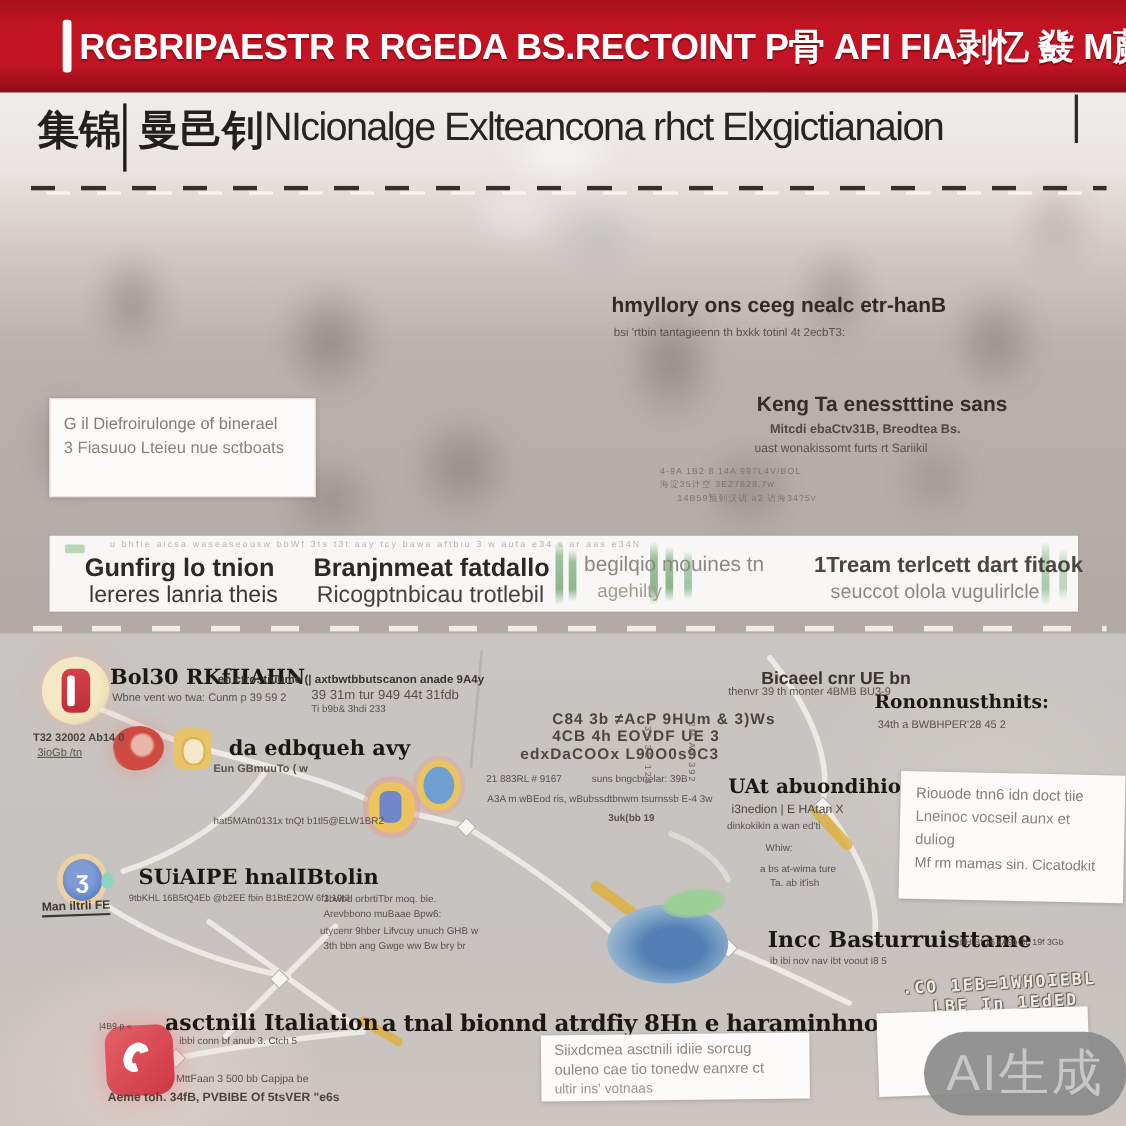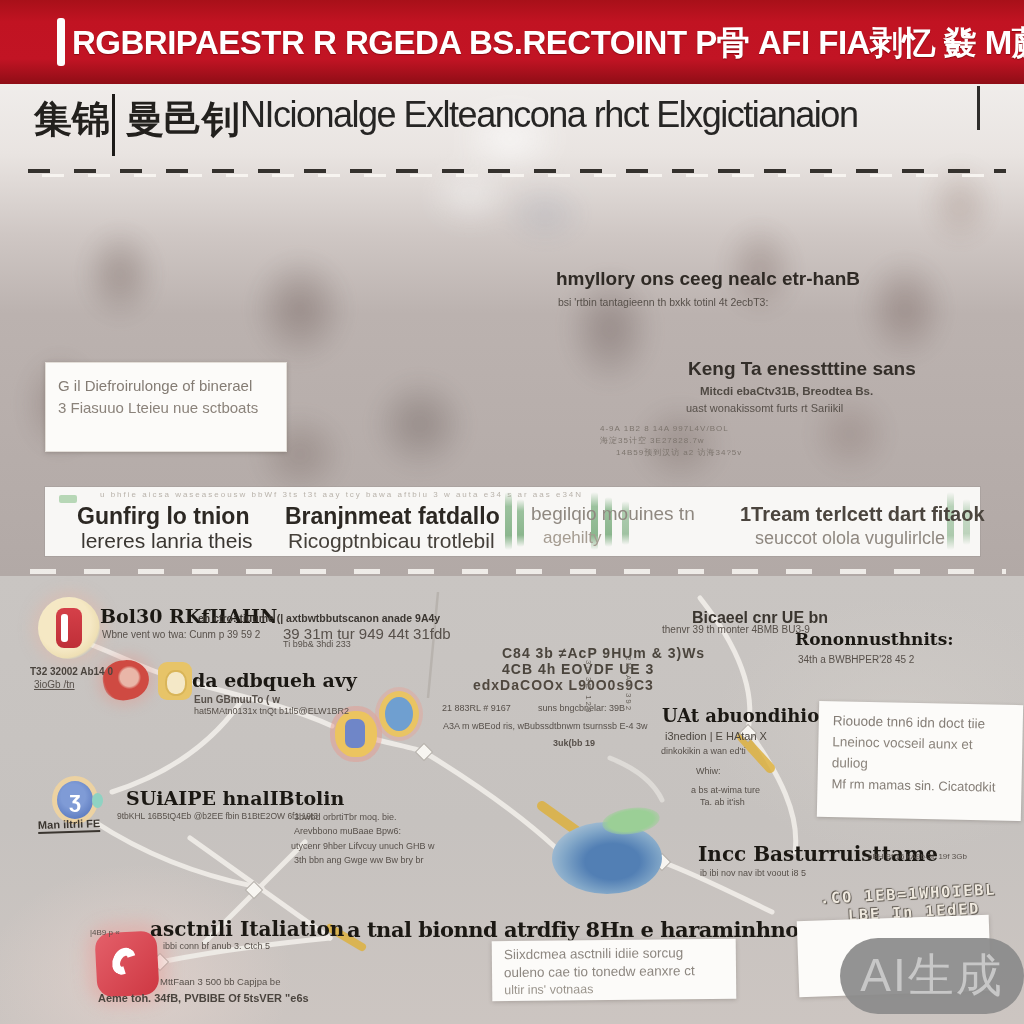--- a/index.html
+++ b/index.html
@@ -207,34 +207,34 @@
   <div class="abs icon5">ʒ<u></u></div>
   <div class="abs ellipseblob"></div>
   <div class="abs greenblob"></div>
   <div class="abs icon7">
       <i></i>
     </div>
 
   <div class="lbl serifh" style="left:100px;top:606px;font-size:19px;">Bol30 RKfIIAHN</div>
   <div class="lbl" style="left:198px;top:612px;font-size:10.5px;font-weight:600;color:#3b3631;">en ctro: tiuume (| axtbwtbbutscanon anade 9A4y</div>
   <div class="lbl small" style="left:102px;top:629px;font-size:10px;">Wbne vent wo twa: Cunm p 39 59 2</div>
-  <div class="lbl small" style="left:283px;top:625px;font-size:15px;">39 31m tur 949 44t 31fdb</div>
+  <div class="lbl small" style="left:283px;top:625px;font-size:12px;">39 31m tur 949 44t 31fdb</div>
   <div class="lbl small" style="left:283px;top:639px;font-size:9px;">Ti b9b&amp; 3hdi 233</div>
 
   <div class="lbl" style="left:656px;top:609px;font-size:16px;font-weight:700;color:#3a352f;margin-left:36px;">Bicaeel cnr UE bn</div>
   <div class="lbl small" style="left:662px;top:624px;font-size:10px;">thenvr 39 th monter 4BMB BU3-9</div>
   <div class="lbl serifh" style="left:795px;top:630px;font-size:17px;">Rononnusthnits:</div>
   <div class="lbl small" style="left:798px;top:654px;font-size:10px;">34th a BWBHPER'28 45 2</div>
 
   <div class="lbl" style="left:30px;top:666px;font-size:10px;font-weight:600;color:#4a443e;">T32 32002 Ab14 0</div>
   <div class="lbl small" style="left:34px;top:679px;font-size:10px;text-decoration:underline;">3ioGb /tn</div>
 
-  <div class="lbl serifh" style="left:192px;top:670px;font-size:19px;">da edbqueh avy</div>
+  <div class="lbl serifh" style="left:192px;top:670px;font-size:19px;padding-left:16px;">da edbqueh avy</div>
   <div class="lbl small" style="left:194px;top:694px;font-size:10px;font-weight:600;">Eun GBmuuTo ( w</div>
-  <div class="lbl small" style="left:194px;top:706px;font-size:9px;">hat5MAtn0131x tnQt b1tl5@ELW1BR2</div>
+  <div class="lbl small" style="left:194px;top:741px;font-size:9px;">hat5MAtn0131x tnQt b1tl5@ELW1BR2</div>
 
   <div class="lbl" style="left:502px;top:645px;font-size:14px;font-weight:600;color:#4a443c;letter-spacing:1px;">C84 3b ≠AcP 9HUm &amp; 3)Ws</div>
   <div class="lbl" style="left:502px;top:661px;font-size:14px;font-weight:600;color:#4a443c;letter-spacing:1px;">4CB 4h EOVDF UE 3</div>
   <div class="lbl" style="left:473px;top:677px;font-size:14px;font-weight:600;color:#50483f;letter-spacing:1px;">edxDaCOOx L90O0s9C3</div>
   <div class="lbl small" style="left:442px;top:703px;font-size:9px;">21 883RL # 9167</div>
   <div class="lbl small" style="left:538px;top:703px;font-size:9px;">suns bngcbnelar: 39B</div>
   <div class="lbl small" style="left:443px;top:721px;font-size:9px;">A3A m wBEod ris, wBubssdtbnwm tsurnssb E-4 3w</div>
   <div class="lbl small" style="left:553px;top:738px;font-size:9px;font-weight:600;">3uk(bb 19</div>
   <div class="lbl tinycol" style="left:584px;top:660px;height:52px;">35 3E 123</div>
   <div class="lbl tinycol" style="left:624px;top:656px;height:50px;">2M A4 392</div>

